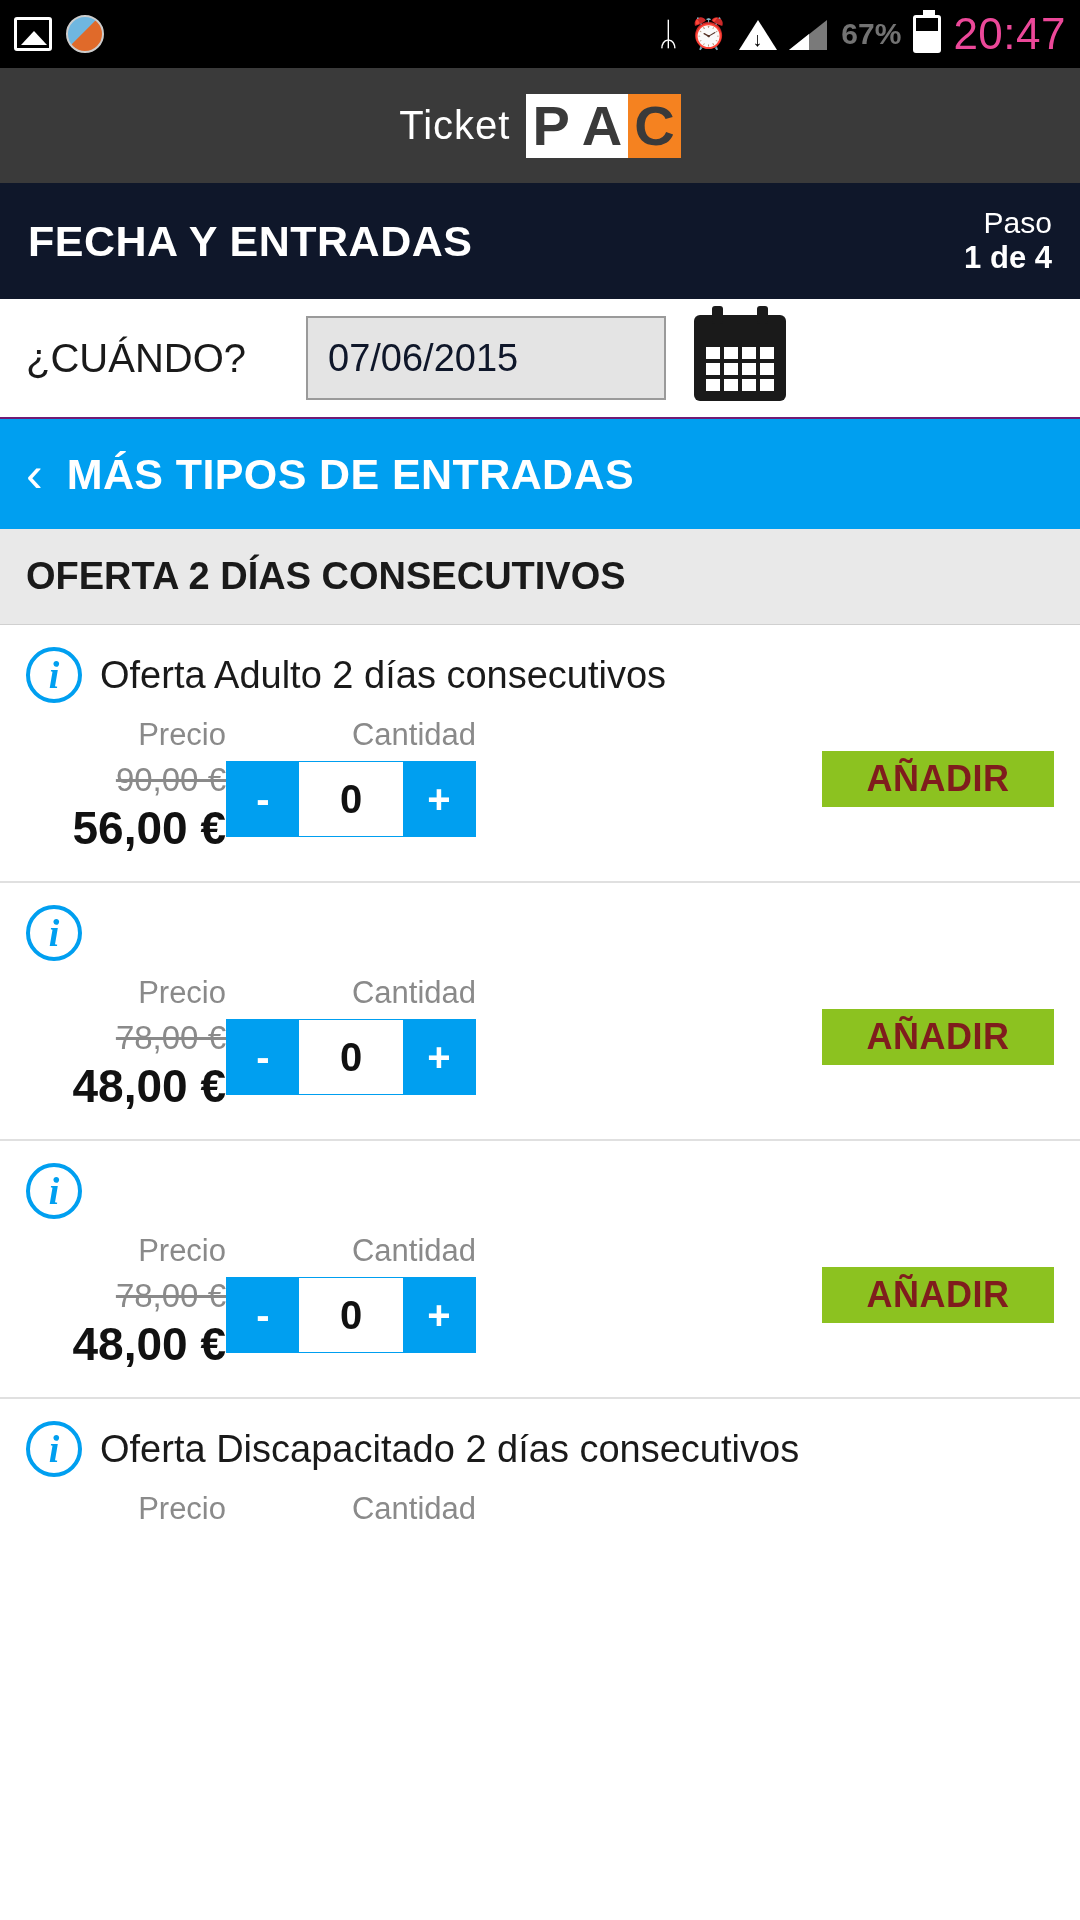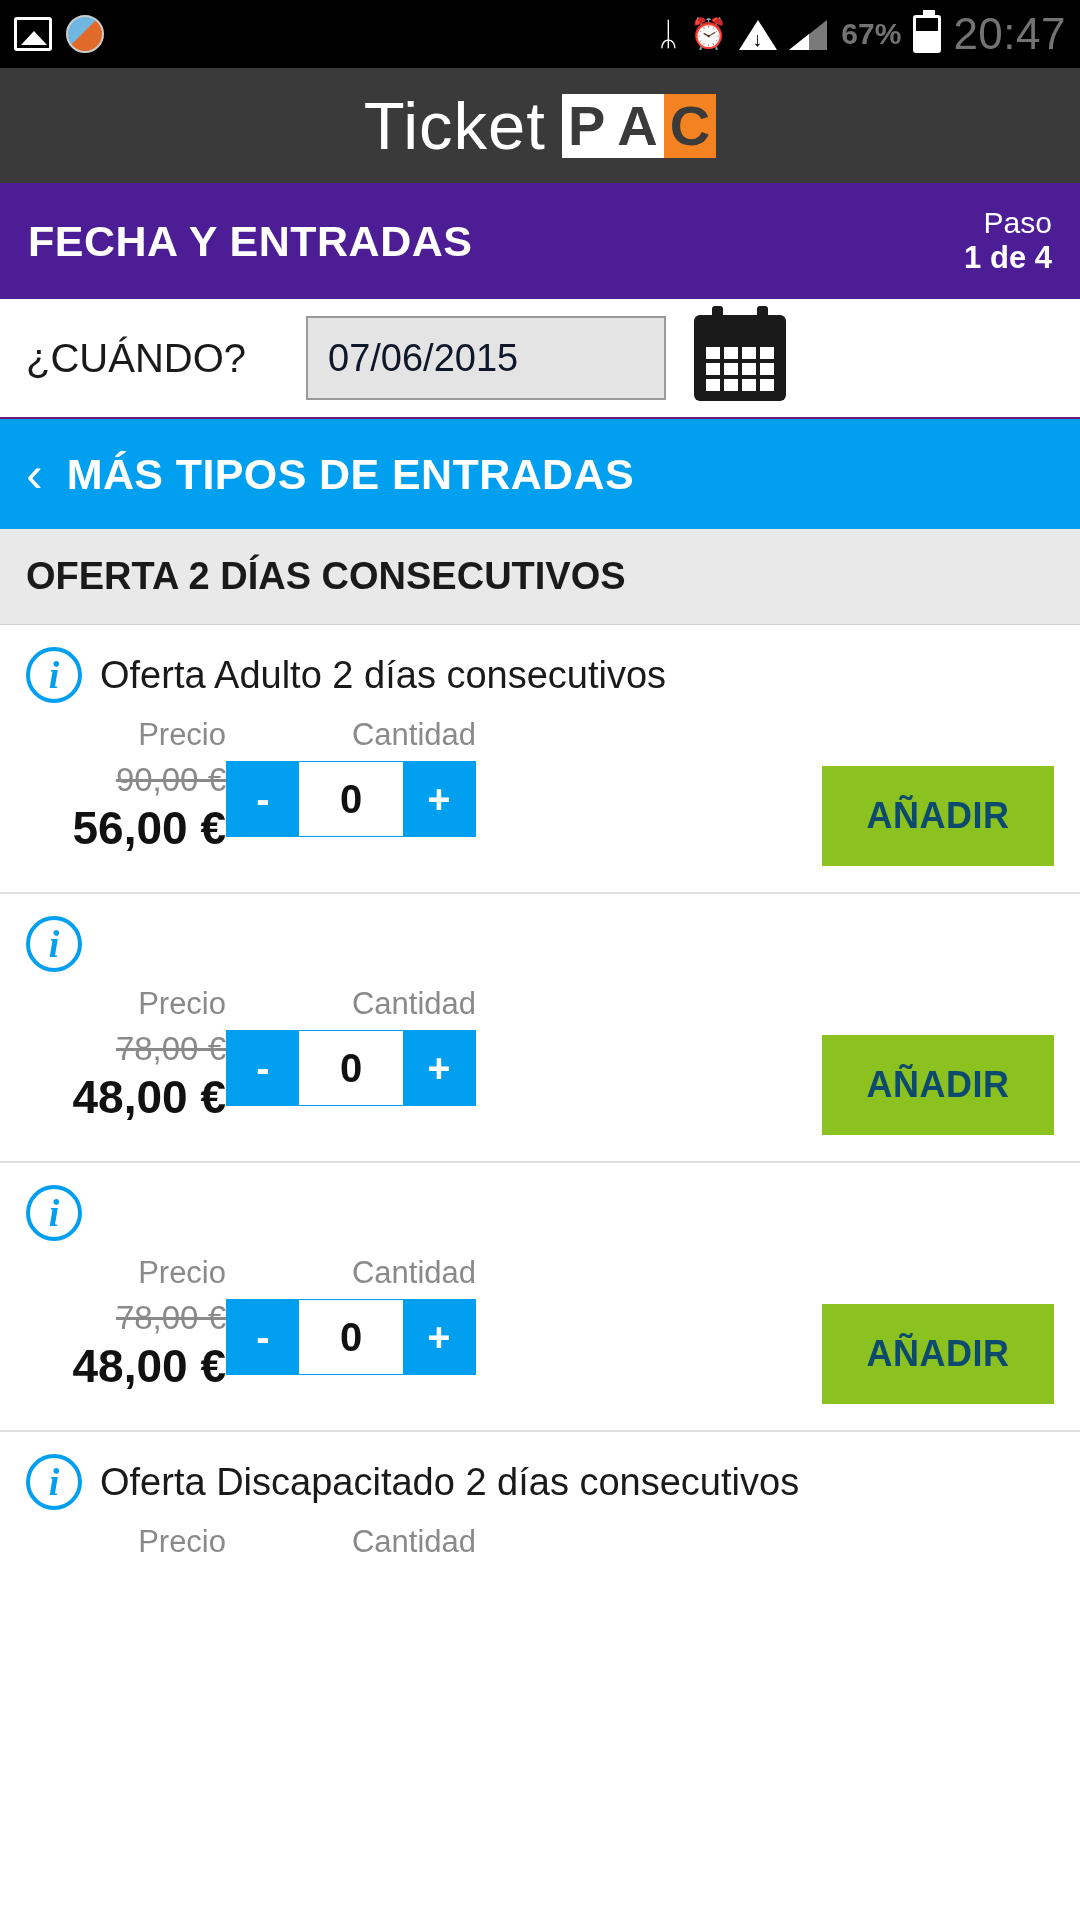--- a/index.html
+++ b/index.html
@@ -83,47 +83,47 @@
     border: 3px solid #ffffff;
     border-radius: 3px;
     position: relative;
     background: linear-gradient(to top, #ffffff 60%, #000000 60%);
   }
   .batt::before {
     content: "";
     position: absolute; top: -8px; left: 7px;
     width: 12px; height: 5px; background: #ffffff;
   }
-  .clock { font-size: 44px; font-weight: 400; color: #737373; letter-spacing: 0.5px; }
+  .clock { font-size: 44px; font-weight: 400; color: #ec4899; letter-spacing: 0.5px; }
 
   
   .appbar {
     height: 115px;
     background: #3a3a3a;
     display: flex;
     align-items: center;
     justify-content: center;
   }
-  .appbar .t1 { color: #ffffff; font-size: 67px; font-weight: 300; letter-spacing: 1px; }
+  .appbar .t1 { color: #ffffff; font-size: 40px; font-weight: 300; letter-spacing: 1px; }
   .logo-box { display: flex; align-items: center; margin-left: 16px; }
   .logo-p, .logo-a, .logo-c {
     display: inline-block;
     font-size: 56px;
     font-weight: bold;
     line-height: 64px;
     padding: 0 6px;
   }
   .logo-p { background: #ffffff; color: #3a3a3a; }
   .logo-a { background: #ffffff; color: #3a3a3a; }
   .logo-c { background: #f58220; color: #3a3a3a; }
 
   
   .stepbar {
     height: 116px;
-    background: #4c1d95;
+    background: #0f172a;
     display: flex;
     align-items: center;
     padding: 0 28px;
     color: #ffffff;
   }
   .stepbar .title { font-size: 43px; font-weight: bold; letter-spacing: 0.5px; }
   .stepbar .step { margin-left: auto; text-align: right; line-height: 1.15; }
   .stepbar .step .s1 { font-size: 30px; font-weight: normal; display: block; }
   .stepbar .step .s2 { font-size: 31px; font-weight: bold; display: block; }
 
@@ -231,24 +231,24 @@
     font-size: 40px; font-weight: bold;
     display: flex; align-items: center; justify-content: center;
   }
   .stepper .val {
     flex: 1; background: #ffffff; color: #111111;
     font-size: 40px; font-weight: bold;
     display: flex; align-items: center; justify-content: center;
   }
   .add-btn {
     margin-left: auto;
-    margin-top: 49px;
-    width: 232px; height: 100px;
+    margin-top: 34px;
+    width: 232px; height: 56px;
     background: #8cc220;
-    color: #0c4a6e;
+    color: #7f1d1d;
     font-size: 36px; font-weight: bold;
     display: flex; align-items: center; justify-content: center;
     letter-spacing: 0.5px;
   }
   .partial { border-bottom: none; }
 </style>
 </head>
 <body>
 
 <div class="statusbar">

